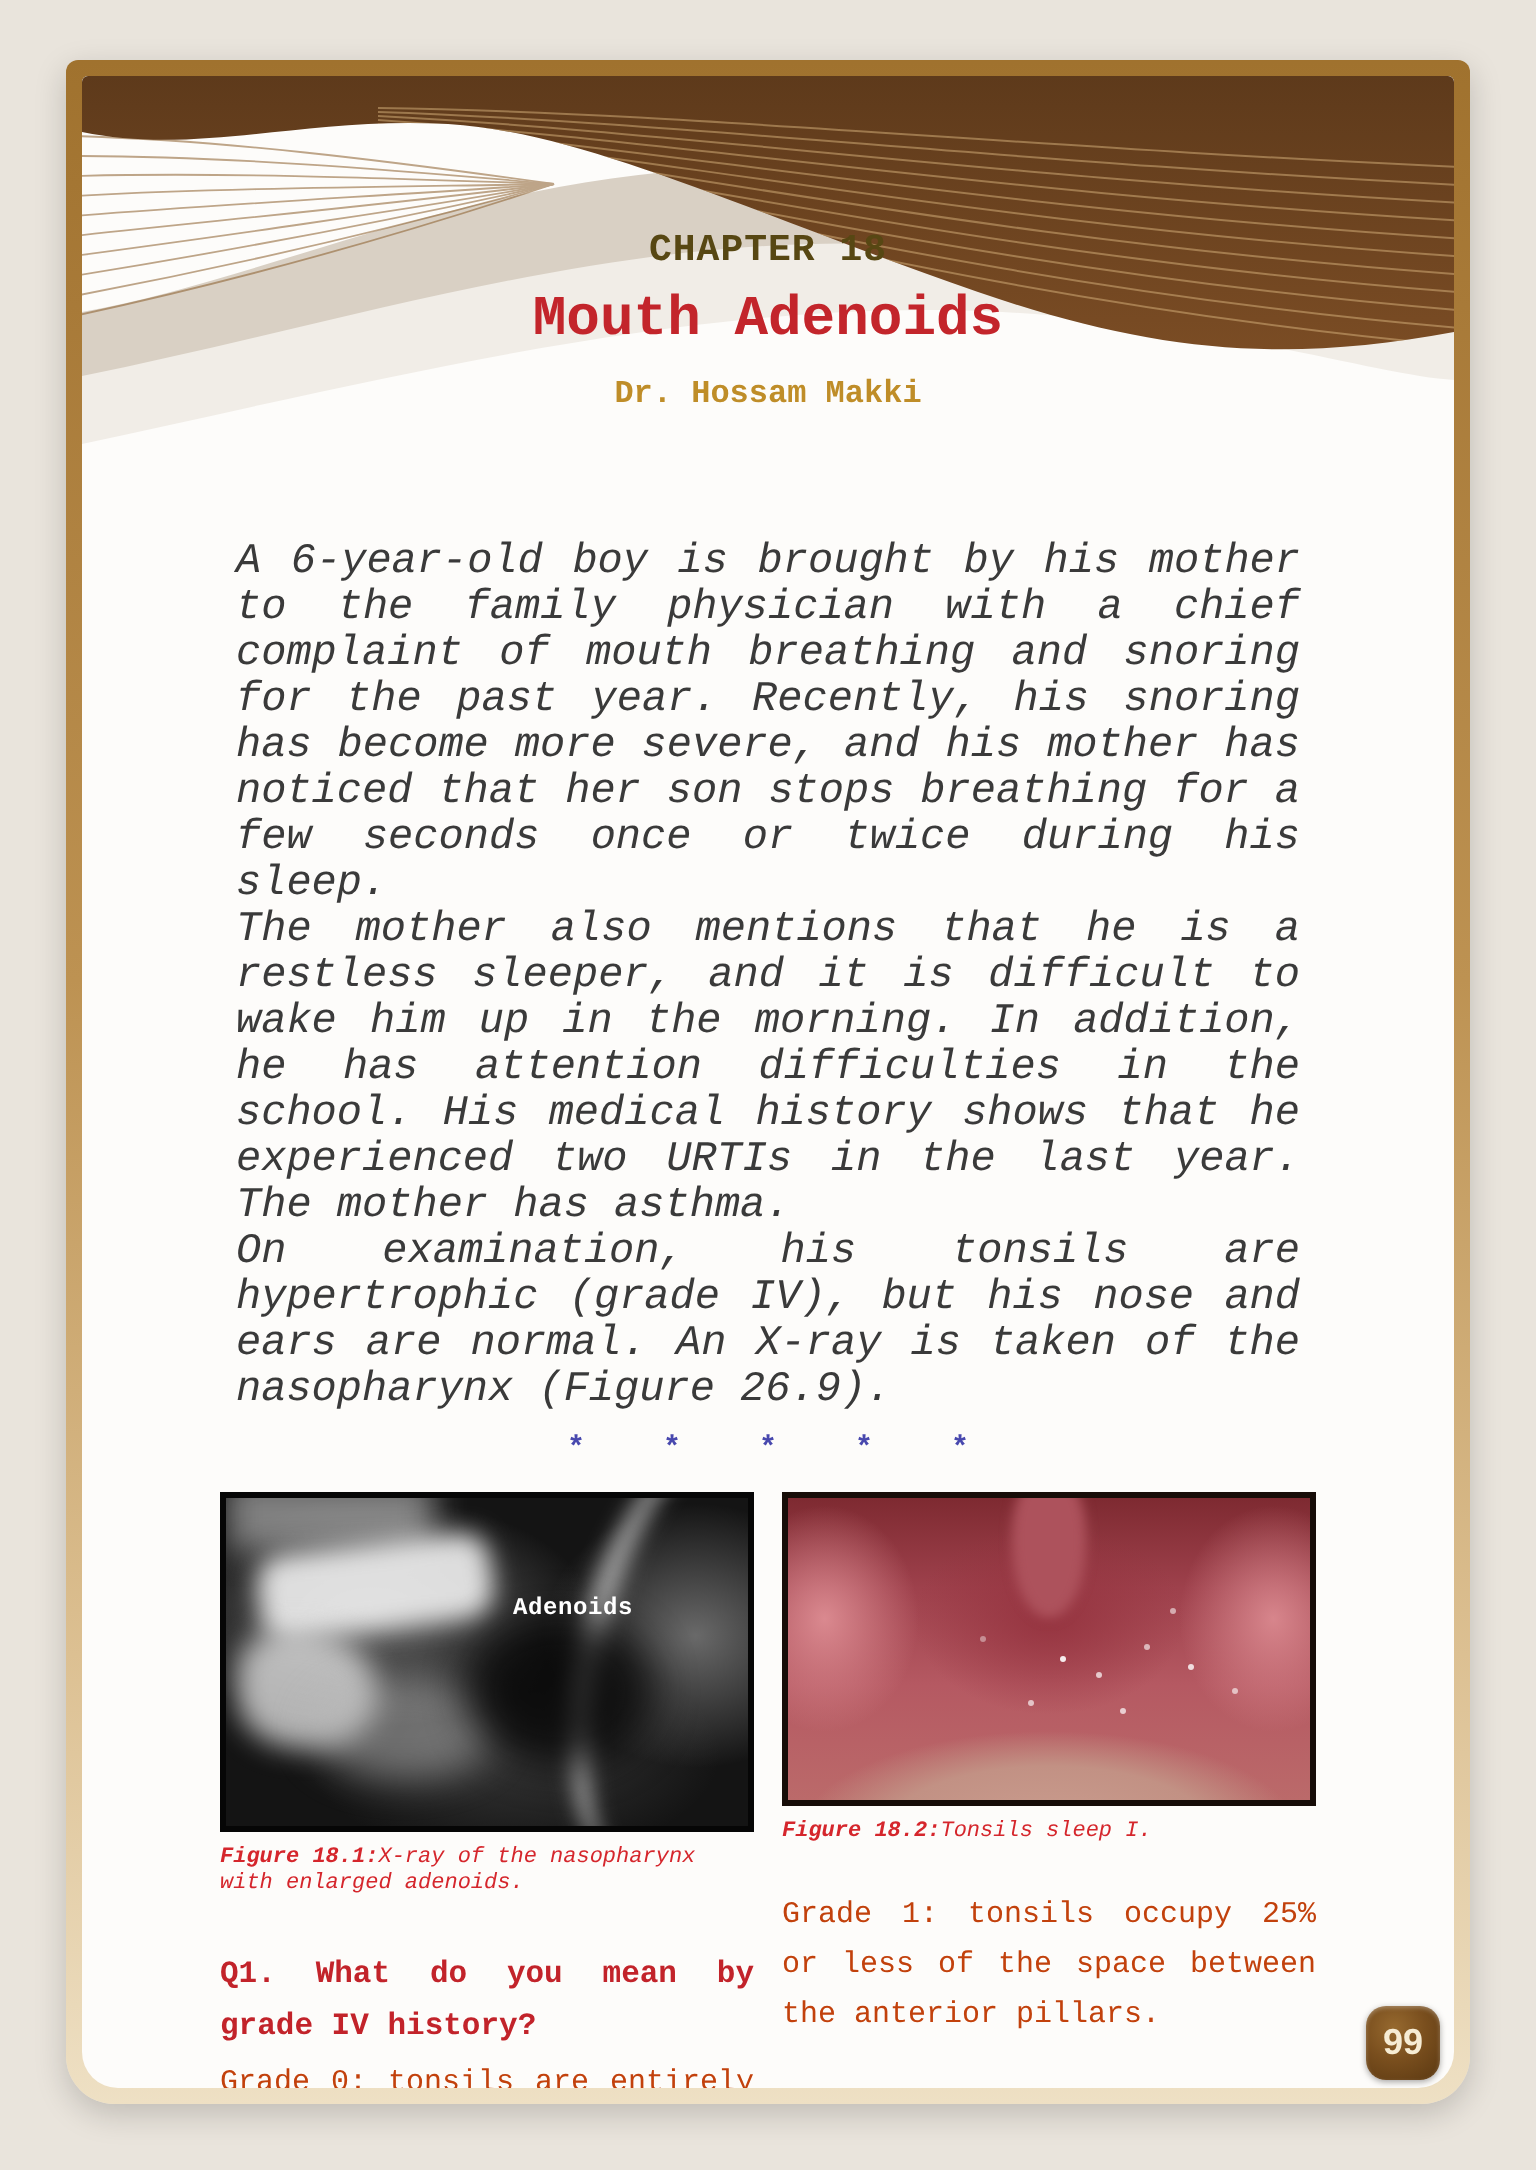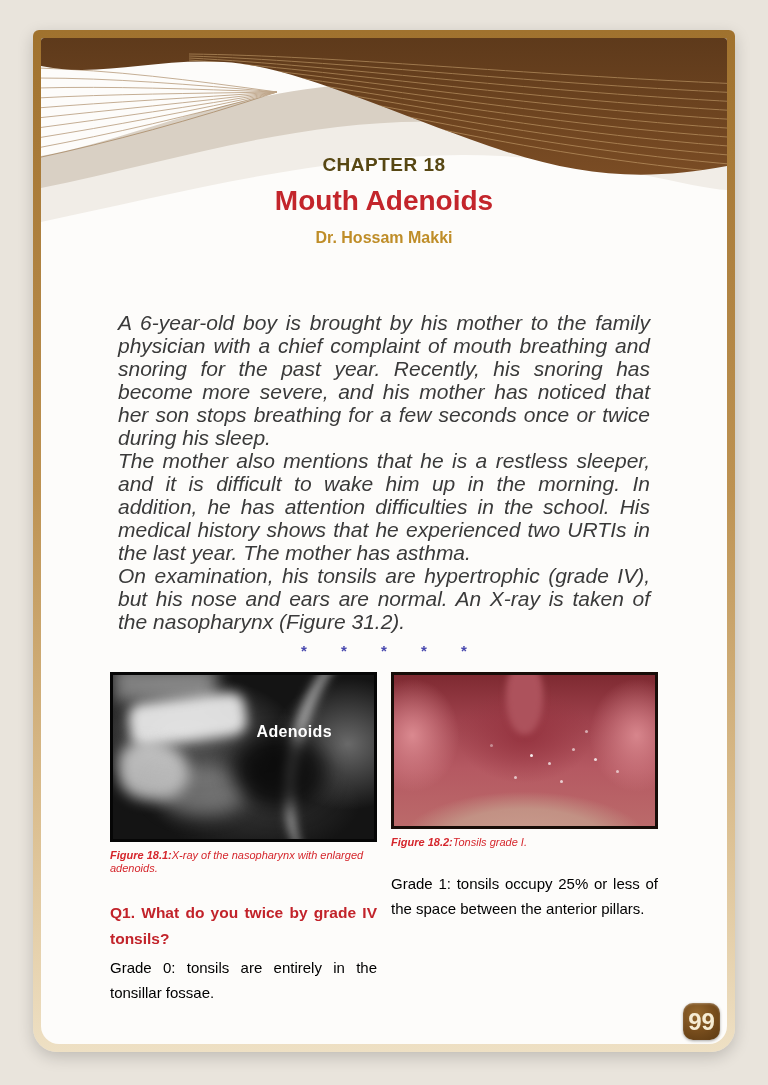--- a/index.html
+++ b/index.html
@@ -20,21 +20,21 @@
   }
   .page-inner{
     position:relative;width:100%;height:100%;
     background:#fdfcfa;
     border-radius:3px 3px 18px 18px;
     overflow:hidden;
   }
   
   .banner-svg{position:absolute;top:0;left:0;width:100%;height:186px;display:block;}
   
-  .content{position:relative;padding-top:116px;}
+  .content{position:relative;padding-top:76px;font-family:Liberation Mono, monospace;}
   .header-block{text-align:center;}
   .chapter-label{font-size:19px;font-weight:bold;color:#574713;letter-spacing:.5px;margin:0 0 9px 0;}
   .page-title{font-size:28px;font-weight:bold;color:#c3252b;margin:0 0 8px 0;}
   .author{font-size:16px;font-weight:bold;color:#bf8d28;margin:12px;}
   .case-block{
     width:532px;margin:64px auto 0;
     font-style:italic;font-size:21px;line-height:23px;
     color:#3a3a3a;text-align:justify;
   }
   .case-block p{margin:0;}
@@ -55,46 +55,46 @@
   .x-haze{position:absolute;inset:0;background:
     radial-gradient(ellipse 60% 50% at 28% 35%, rgba(190,190,190,.5), transparent 70%),
     radial-gradient(ellipse 45% 62% at 90% 42%, rgba(175,175,175,.55), transparent 65%),
     radial-gradient(ellipse 55% 45% at 55% 78%, rgba(120,120,120,.35), transparent 72%);}
   .x-teeth{position:absolute;left:6%;top:14%;width:45%;height:26%;background:rgba(238,238,238,.9);border-radius:14px;filter:blur(6px);transform:rotate(-7deg);}
   .x-teeth2{position:absolute;left:2%;top:40%;width:27%;height:36%;background:rgba(220,220,220,.8);border-radius:40% 60% 50% 50%;filter:blur(7px);}
   .x-jaw{position:absolute;left:16%;top:54%;width:36%;height:32%;background:rgba(185,185,185,.5);border-radius:50%;filter:blur(9px);}
   .x-top{position:absolute;left:0;top:-6%;width:40%;height:22%;background:rgba(200,200,200,.6);filter:blur(8px);}
   .x-spine{position:absolute;right:-8%;top:-18%;width:36%;height:135%;border-radius:50%;border-left:13px solid rgba(215,215,215,.65);filter:blur(5px);transform:rotate(13deg);}
   .x-dark{position:absolute;left:46%;top:36%;width:36%;height:46%;background:rgba(8,8,8,.8);border-radius:50%;filter:blur(10px);}
-  .adenoid-label{position:absolute;left:55%;top:29%;color:#ffffff;font-weight:bold;font-size:16px;letter-spacing:.3px;}
+  .adenoid-label{position:absolute;left:55%;top:29%;color:#ffffff;font-weight:bold;font-size:12px;letter-spacing:.3px;}
   
   .tonsils{position:relative;height:151px;border:3px solid #170d08;overflow:hidden;box-sizing:content-box;background:
     radial-gradient(ellipse 80% 58% at 50% 112%, #cb9f90 0%, #c29184 40%, rgba(194,145,132,0) 60%),
     radial-gradient(ellipse 24% 50% at 7% 40%, rgba(224,144,150,.9), rgba(224,144,150,0) 75%),
     radial-gradient(ellipse 24% 50% at 93% 40%, rgba(224,144,150,.85), rgba(224,144,150,0) 75%),
     radial-gradient(ellipse 36% 44% at 50% 40%, rgba(148,50,62,.9), rgba(148,50,62,0) 72%),
     linear-gradient(180deg,#7e2a31 0%,#9e414c 30%,#b55962 62%,#bb6a6a 100%);}
   .uvula{position:absolute;left:43%;top:-8%;width:14%;height:48%;background:#ad525c;border-radius:45% 45% 55% 55%;filter:blur(3px);}
   .t-glints{position:absolute;left:52%;top:52%;width:3px;height:3px;border-radius:50%;background:rgba(255,255,255,.9);
     box-shadow:18px 8px 0 rgba(255,255,255,.7),42px -6px 0 rgba(255,255,255,.6),
     64px 4px 0 rgba(255,255,255,.8),86px 16px 0 rgba(255,255,255,.6),
     -16px 22px 0 rgba(255,255,255,.65),30px 26px 0 rgba(255,255,255,.7),
     55px -24px 0 rgba(255,255,255,.55),-40px -10px 0 rgba(255,255,255,.4);}
   
   .q-heading{font-size:15.5px;line-height:26px;font-weight:bold;color:#c2232a;text-align:justify;margin:25px 0 3px 0;}
-  .col-body{font-size:15px;line-height:25px;color:#000000;text-align:justify;}
+  .col-body{font-size:15px;line-height:25px;color:#c2410c;text-align:justify;}
   .col-body p{margin:0;}
   .grades{margin-top:22px;}
   
   .page-badge{
     position:absolute;right:15px;bottom:12px;width:37px;height:37px;border-radius:10px;
     background:radial-gradient(circle at 38% 30%, #96692f 0%, #7a4f1e 45%, #5a3811 100%);
     box-shadow:inset 0 1px 2px rgba(255,255,255,.3), 0 1px 3px rgba(0,0,0,.35);
     display:flex;align-items:center;justify-content:center;
-    color:#f6ecd4;font-size:24px;font-weight:bold;
+    color:#f6ecd4;font-size:18px;font-weight:bold;
   }
 </style>
 </head>
 <body>
 
 <div class="page-frame">
   <div class="page-inner">
 
     <svg class="banner-svg" viewBox="0 0 686 186" preserveAspectRatio="none">
       <defs>
@@ -142,52 +142,52 @@
 
       <div class="header-block">
         <p class="chapter-label">CHAPTER 18</p>
         <p class="page-title">Mouth Adenoids</p>
         <p class="author">Dr. Hossam Makki</p>
       </div>
 
       <div class="case-block">
         <p>A 6-year-old boy is brought by his mother to the family physician with a chief complaint of mouth breathing and snoring for the past year. Recently, his snoring has become more severe, and his mother has noticed that her son stops breathing for a few seconds once or twice during his sleep.</p>
         <p>The mother also mentions that he is a restless sleeper, and it is difficult to wake him up in the morning. In addition, he has attention difficulties in the school. His medical history shows that he experienced two URTIs in the last year. The mother has asthma.</p>
-        <p>On examination, his tonsils are hypertrophic (grade IV), but his nose and ears are normal. An X-ray is taken of the nasopharynx (Figure 31.2).</p>
+        <p>On examination, his tonsils are hypertrophic (grade IV), but his nose and ears are normal. An X-ray is taken of the nasopharynx (Figure 26.9).</p>
       </div>
 
       <div class="stars-sep">* * * * *</div>
 
       <div class="figures-grid">
 
         <div>
           <div class="xray">
             <div class="x-haze"></div>
             <div class="x-top"></div>
             <div class="x-teeth"></div>
             <div class="x-teeth2"></div>
             <div class="x-jaw"></div>
             <div class="x-spine"></div>
             <div class="x-dark"></div>
             <span class="adenoid-label">Adenoids</span>
           </div>
           <p class="fig-caption"><b>Figure 18.1:</b><span>X-ray of the nasopharynx with enlarged adenoids.</span></p>
 
-          <p class="q-heading">Q1. What do you twice by grade IV tonsils?</p>
+          <p class="q-heading">Q1. What do you mean by grade IV history?</p>
           <div class="col-body">
             <p>Grade 0: tonsils are entirely in the tonsillar fossae.</p>
           </div>
         </div>
 
         <div>
           <div class="tonsils">
             <div class="uvula"></div>
             <div class="t-glints"></div>
           </div>
-          <p class="fig-caption"><b>Figure 18.2:</b><span>Tonsils grade I.</span></p>
+          <p class="fig-caption"><b>Figure 18.2:</b><span>Tonsils sleep I.</span></p>
 
           <div class="col-body grades">
             <p>Grade 1: tonsils occupy 25% or less of the space between the anterior pillars.</p>
           </div>
         </div>
 
       </div>
     </div>
   </div>
 

